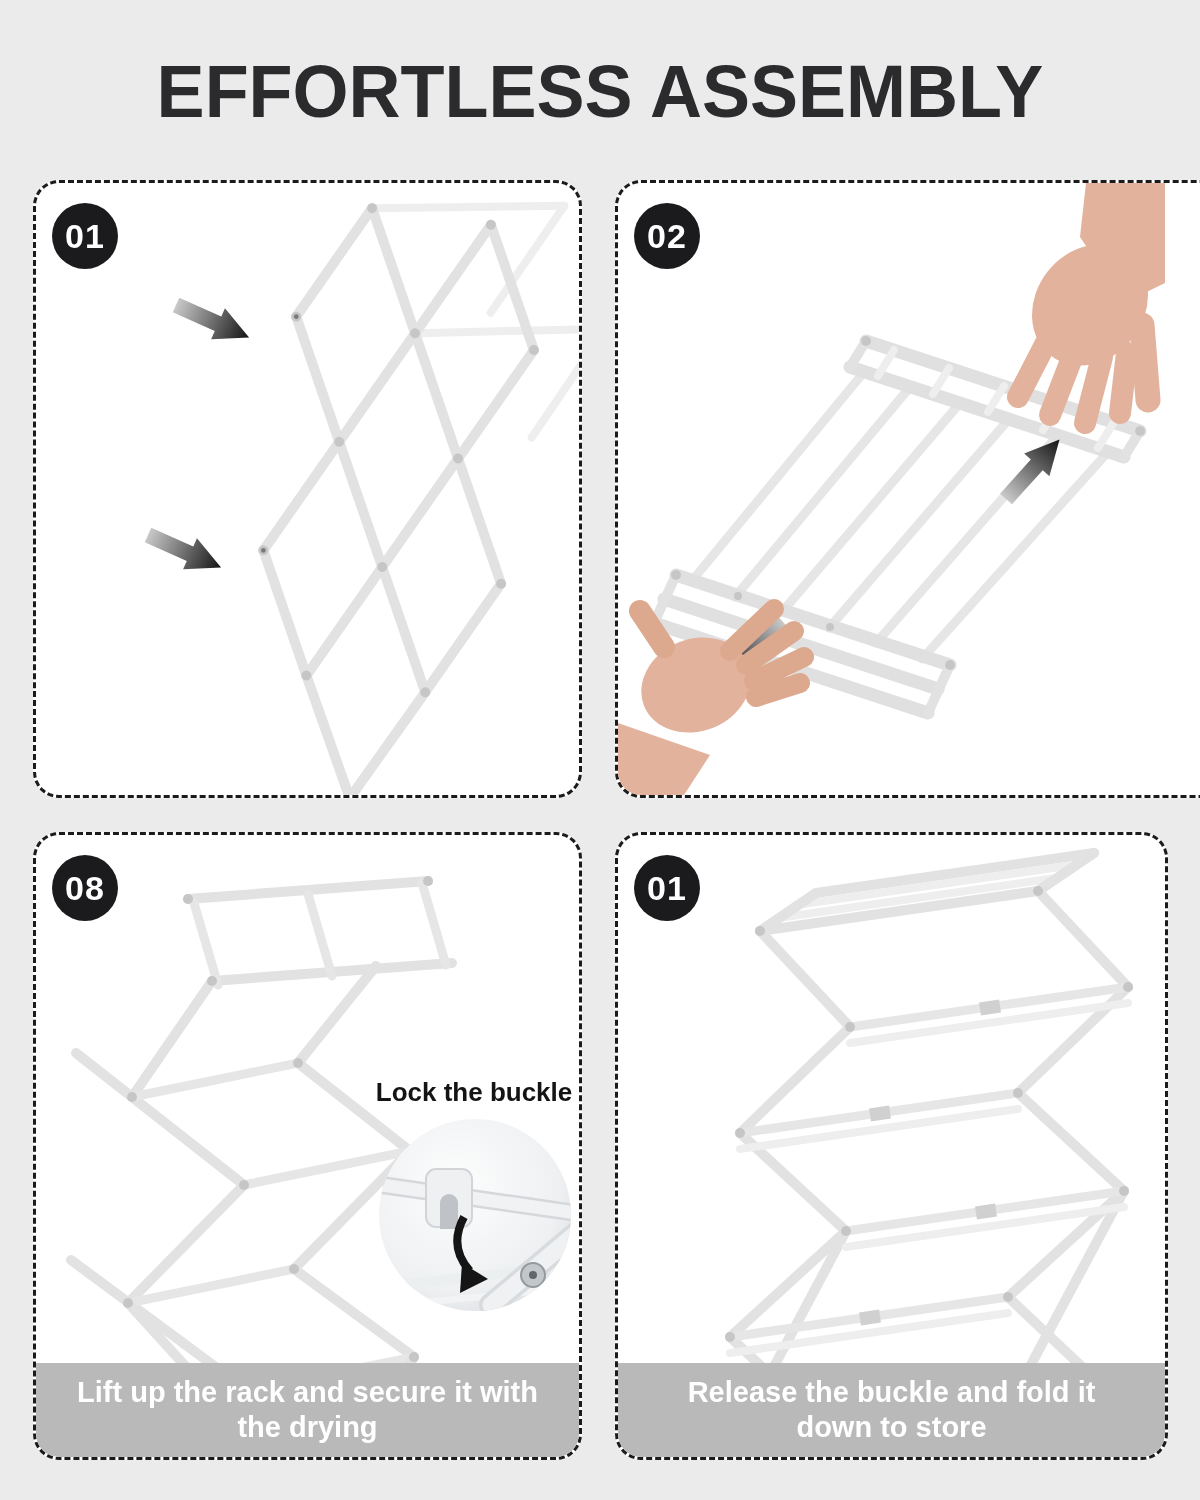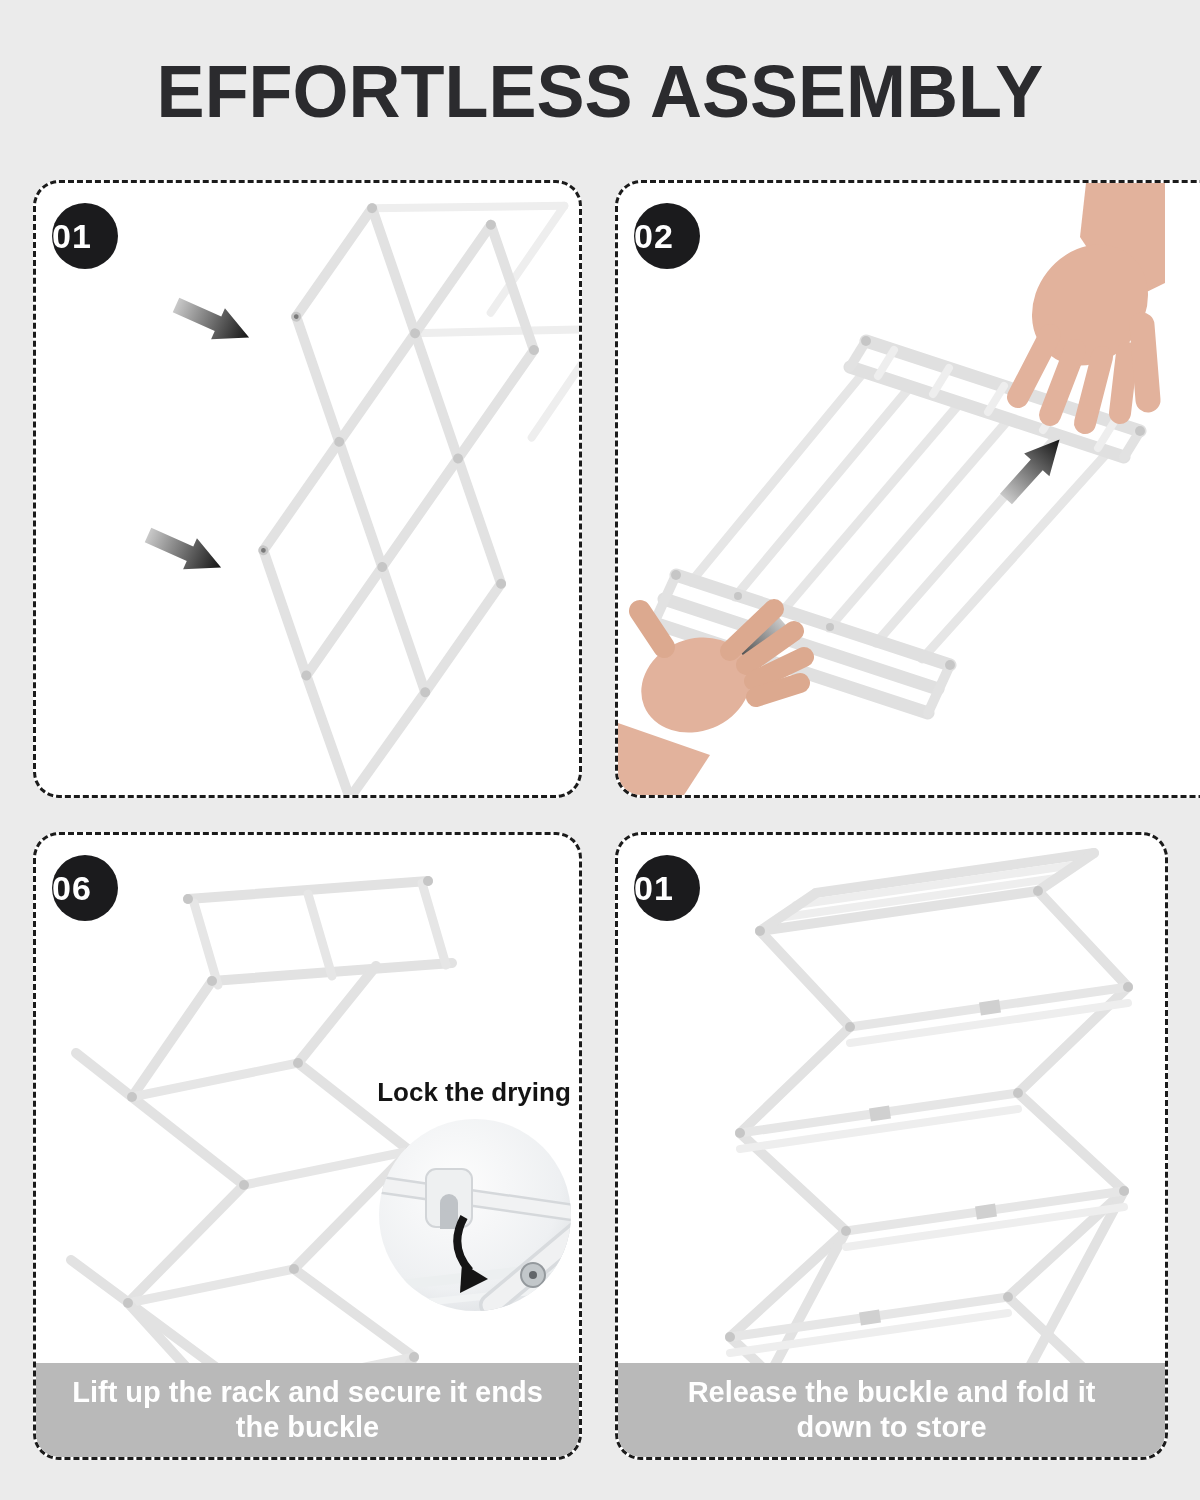--- a/index.html
+++ b/index.html
@@ -23,21 +23,21 @@
   .art{position:absolute;left:0;top:0;z-index:1}
   .caption{
     position:absolute;left:0;right:0;bottom:0;height:88px;background:#b9b9b9;
     display:flex;align-items:center;justify-content:center;text-align:center;
     color:#fff;font-weight:bold;font-size:29px;line-height:1.2;
     padding:0 30px;border-radius:0 0 22px 22px;z-index:2;
   }
   .row2 .caption{height:94px}
   .badge{
     position:absolute;left:16px;top:20px;width:66px;height:66px;border-radius:50%;
-    background:#1b1b1d;color:#fff;display:flex;align-items:center;
+    background:#1b1b1d;color:#fff;display:flex;align-items:center;justify-content:center;
     font-size:34px;font-weight:800;z-index:3;letter-spacing:1px;
   }
   .lock-label{
     position:absolute;left:326px;top:242px;width:224px;text-align:center;
     font-size:26px;font-weight:bold;color:#141414;z-index:2;
   }
   
   .bar{stroke:#e2e2e2;stroke-width:10;stroke-linecap:round;fill:none}
   .bar-l{stroke:#eeeeee;stroke-width:8;stroke-linecap:round;fill:none}
   .rod{stroke:#e6e6e6;stroke-width:9;stroke-linecap:round;fill:none}
@@ -253,26 +253,26 @@
         <line x1="455" y1="470" x2="548" y2="392" stroke="#f0f1f2" stroke-width="17" stroke-linecap="round"></line>
         <circle cx="497" cy="440" r="12" fill="#c2c7ca" stroke="#94999d" stroke-width="2"></circle>
         <circle cx="497" cy="440" r="4" fill="#62666a"></circle>
         <g>
           <path d="M428,382 q-16,30 6,54" stroke="#151515" stroke-width="8" fill="none"></path>
           <polygon points="426,428 452,444 424,458" fill="#151515"></polygon>
         </g>
       </g>
     </g>
   </svg>
-  <div class="lock-label">Lock the drying</div>
+  <div class="lock-label">Lock the buckle</div>
   <div class="badge">
-    <span>06</span>
+    <span>08</span>
   </div>
   <div class="caption">
-    <span>Lift up the rack and secure it ends the buckle</span>
+    <span>Lift up the rack and secure it with the drying</span>
   </div>
 </div>
 
 <div class="panel row2" id="panel-4">
   <svg class="art" width="547" height="622" viewBox="0 0 547 622">
     <g>
 
       <line class="bar" x1="198" y1="58" x2="476" y2="18"></line>
       <line class="bar-l" x1="160" y1="83" x2="438" y2="43"></line>
       <line class="bar-l" x1="178" y1="70" x2="456" y2="30"></line>

